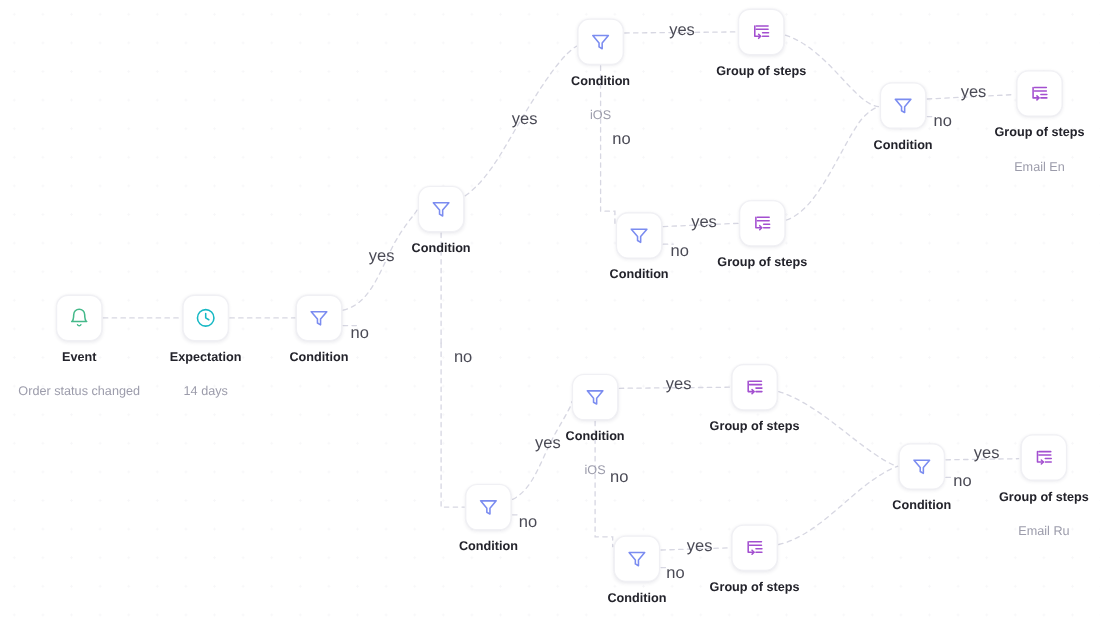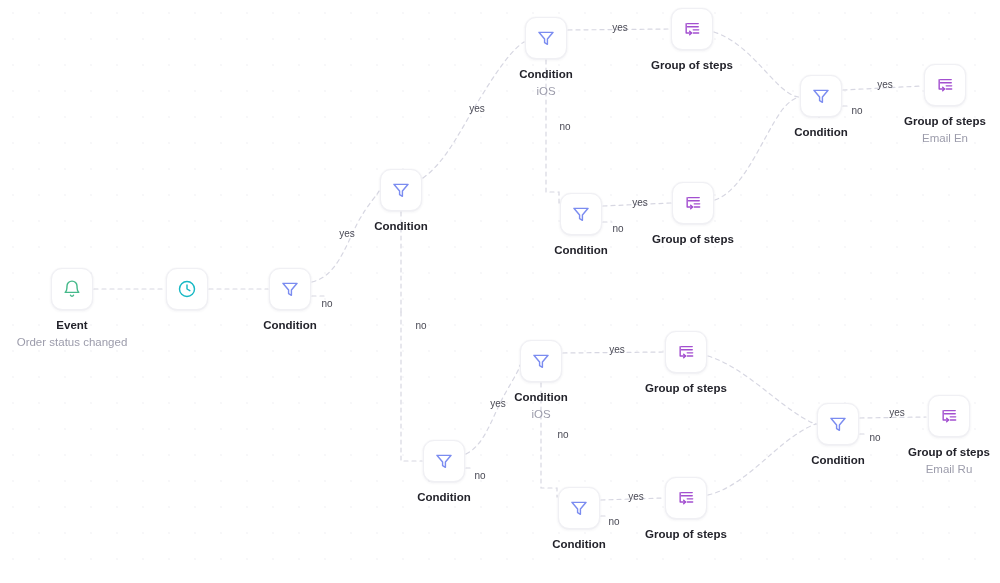--- a/index.html
+++ b/index.html
@@ -58,26 +58,26 @@
     font-size: 11.5px;
     font-weight: bold;
     color: #23232b;
     white-space: nowrap;
   }
   .node-sub {
     font-size: 11.5px;
     font-weight: normal;
     color: #9c9cab;
     white-space: nowrap;
-    margin-top: 2px;
+    margin-top: 16px;
   }
   .node-sub:empty { display: none; }
   .edge-label {
     position: absolute;
-    font-size: 10px;
+    font-size: 15px;
     color: #4a4a55;
     white-space: nowrap;
     transform: translate(-50%, -50%);
   }
 </style>
 </head>
 <body>
 
 <div id="canvas">
   <svg id="edges" viewBox="0 0 1000 583">
@@ -121,20 +121,22 @@
         </div>
       </div>
       <div class="node" style="left: 187px; top: 289px;">
         <div class="node-box">
           <svg width="20" height="20" viewBox="0 0 24 24" fill="none" stroke="#16b8c4" stroke-width="1.7" stroke-linecap="round" stroke-linejoin="round">
             <circle cx="12" cy="12" r="9"></circle>
             <path d="M12 7.2V12l3.4 2"></path>
           </svg>
         </div>
         <div class="node-labels">
+          <div class="node-title">Expectation</div>
+          <div class="node-sub">14 days</div>
         </div>
       </div>
       <div class="node" style="left: 290px; top: 289px;">
         <div class="node-box">
           <svg width="20" height="20" viewBox="0 0 24 24" fill="none" stroke="#7b8cf0" stroke-width="1.7" stroke-linecap="round" stroke-linejoin="round">
             <path d="M3.5 5.2h17l-6.8 8v6.4l-3.4-2v-4.4z"></path>
           </svg>
         </div>
         <div class="node-labels">
           <div class="node-title">Condition</div>

